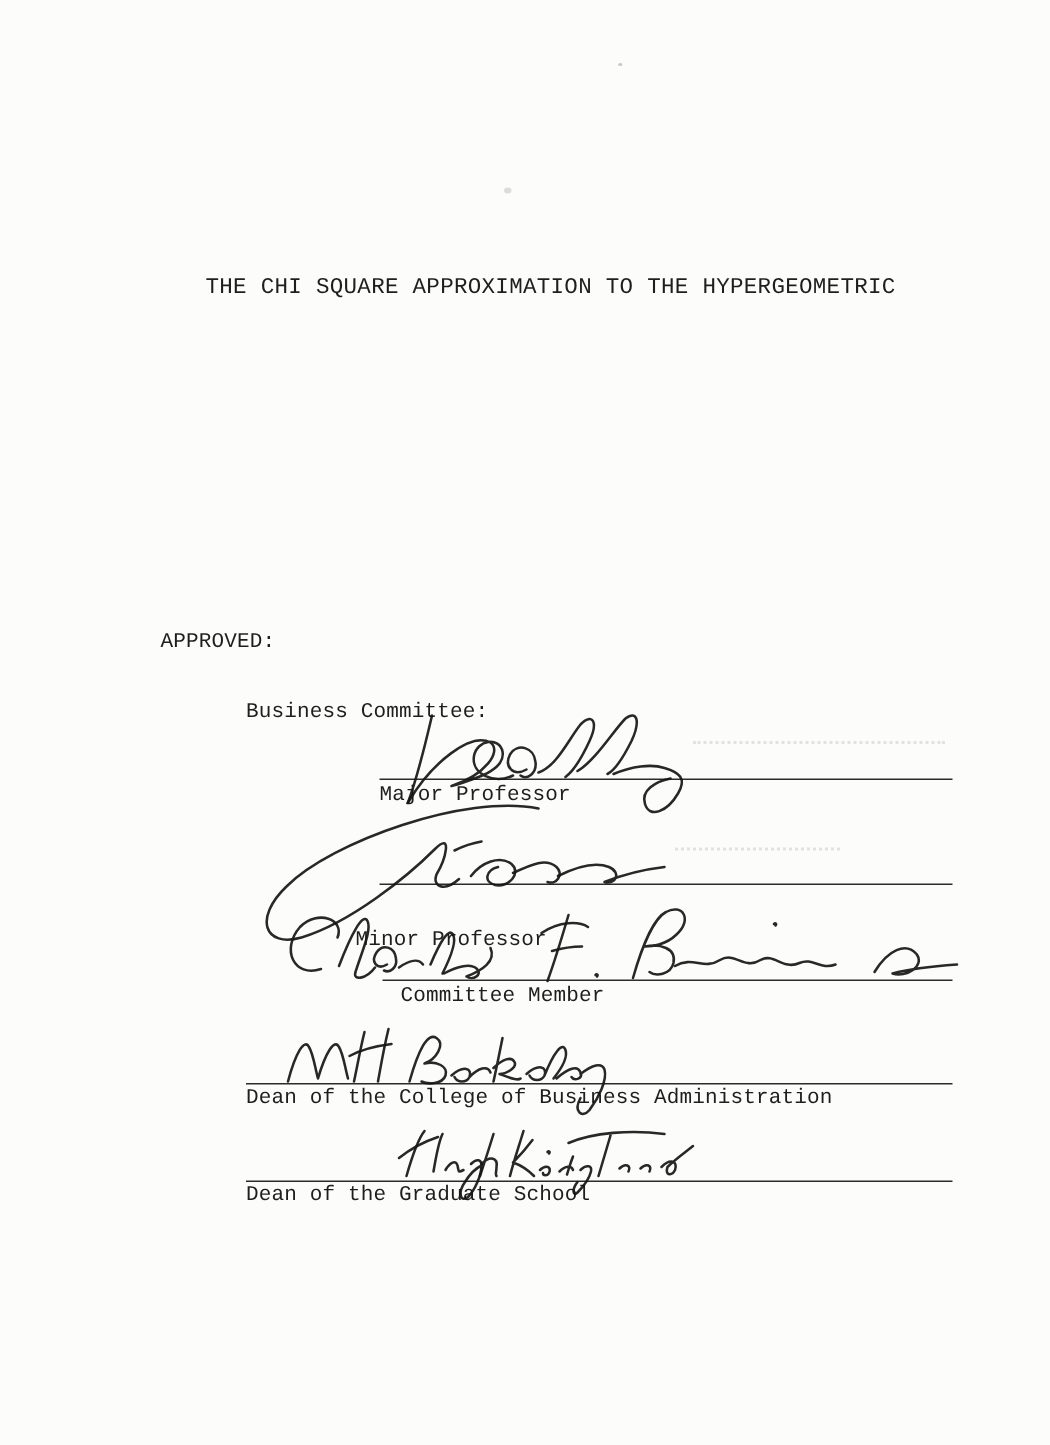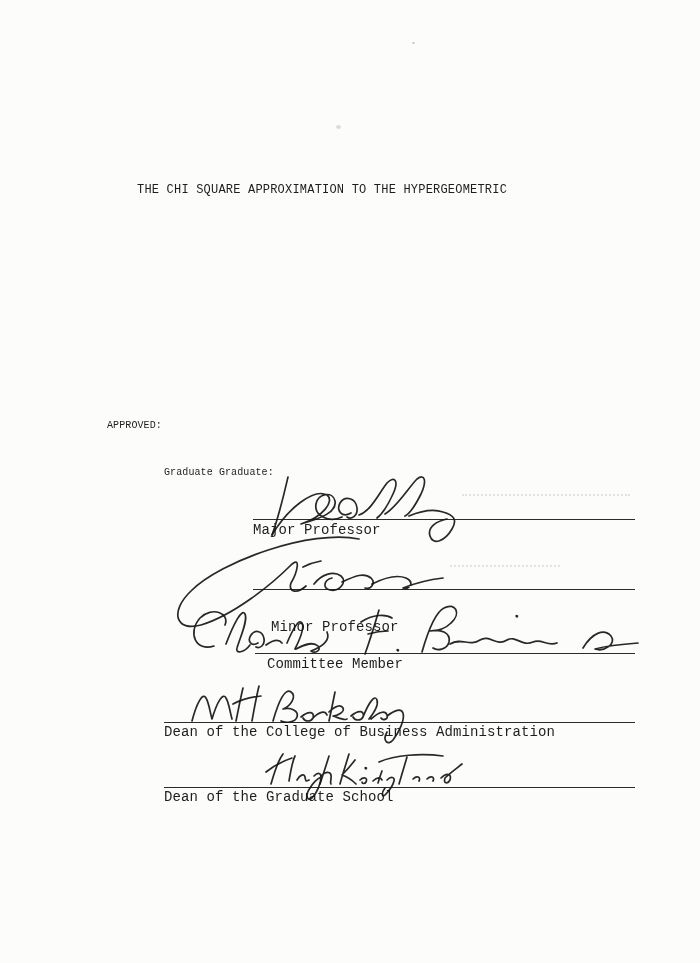--- a/index.html
+++ b/index.html
@@ -5,55 +5,55 @@
   html,body{margin:0;padding:0;}
   body{
     width:700px;height:963px;
     background:#fcfcfb;
     position:relative;
     overflow:hidden;
     font-family:"Liberation Mono","DejaVu Sans Mono",monospace;
     color:#1e1e1e;
   }
   .abs{position:absolute;white-space:pre;}
-  .title{font-size:12px;letter-spacing:0.2px;font-weight:400;}
-  .body-text{font-size:10px;letter-spacing:0.1px;}
+  .title{font-size:15px;letter-spacing:0.2px;font-weight:400;}
+  .body-text{font-size:14px;letter-spacing:0.1px;}
   .sig-line{
     position:absolute;height:0;
     border-top:1.6px solid #2b2b2b;
   }
   .sig-label{position:absolute;font-size:14px;letter-spacing:0.1px;white-space:pre;}
   svg.sig{position:absolute;overflow:visible;z-index:5;}
   svg.sig path{fill:none;stroke:#161616;stroke-width:1.7;stroke-linecap:round;stroke-linejoin:round;opacity:0.92;}
   .speck{position:absolute;border-radius:50%;}
   .scan-dashes{position:absolute;height:0;border-top:2px dotted #e2e2e0;}
 </style>
 </head>
 <body>
 
 <div style="position:absolute;inset:0;">
 
   <div class="abs title" style="left:137px;top:183px;">THE CHI SQUARE APPROXIMATION TO THE HYPERGEOMETRIC</div>
 
   <div class="abs body-text" style="left:107px;top:420px;">APPROVED:</div>
-  <div class="abs body-text" style="left:164px;top:467px;">Graduate Graduate:</div>
+  <div class="abs body-text" style="left:164px;top:467px;">Business Committee:</div>
 
   <div class="sig-line" style="left:253px;top:519px;width:382px;"></div>
   <div class="sig-label" style="left:253px;top:522px;">Major Professor</div>
   <svg class="sig" style="left:238px;top:472px;" width="230" height="85" viewBox="0 0 230 85">
     <path d="M50,5 C46,22 41,44 34,63"></path>
     <path d="M34,63 C50,36 76,16 89,23 C97,29 85,45 63,52 C84,46 99,40 97,29 C95,19 80,21 78,32 C76,44 91,51 104,45"></path>
     <path d="M113,41 C104,46 98,39 102,31 C107,23 118,26 119,36 C120,44 113,48 109,45"></path>
     <path d="M121,43 C133,39 141,21 149,11 C157,3 161,9 155,22 C149,35 143,43 139,46"></path>
     <path d="M147,42 C159,35 171,15 179,7 C187,1 189,9 183,22 C177,34 171,42 167,44"></path>
     <path d="M171,44 C183,39 196,37 205,40 C215,43 220,47 214,57 C207,69 195,74 192,64 C189,55 199,49 209,47"></path>
   </svg>
 
   <div class="sig-line" style="left:253px;top:589px;width:382px;"></div>
-  <div class="sig-label" style="left:271px;top:591px;margin-top:28px;">Minor Professor</div>
+  <div class="sig-label" style="left:237px;top:591px;margin-top:28px;">Minor Professor</div>
   <svg class="sig" style="left:163px;top:533px;" width="285" height="105" viewBox="0 0 285 105">
     <path d="M196,6 C148,-4 58,28 28,58 C6,79 13,99 38,92 C71,82 109,51 127,33 C139,21 134,40 128,50 C125,58 133,62 143,53"></path>
     <path d="M140,34 C146,31 152,29 158,28"></path>
     <path d="M151,51 C158,42 170,37 178,43 C185,49 176,59 167,57 C159,55 161,47 169,45"></path>
     <path d="M179,49 C192,43 201,39 208,45 C213,50 208,57 202,55"></path>
     <path d="M209,51 C221,45 233,41 243,45 C252,49 247,57 240,55 C250,51 263,47 280,45"></path>
   </svg>
 
   <div class="sig-line" style="left:255px;top:653px;width:380px;"></div>
   <div class="sig-label" style="left:255px;top:656px;margin-left:12px;">Committee Member</div>

